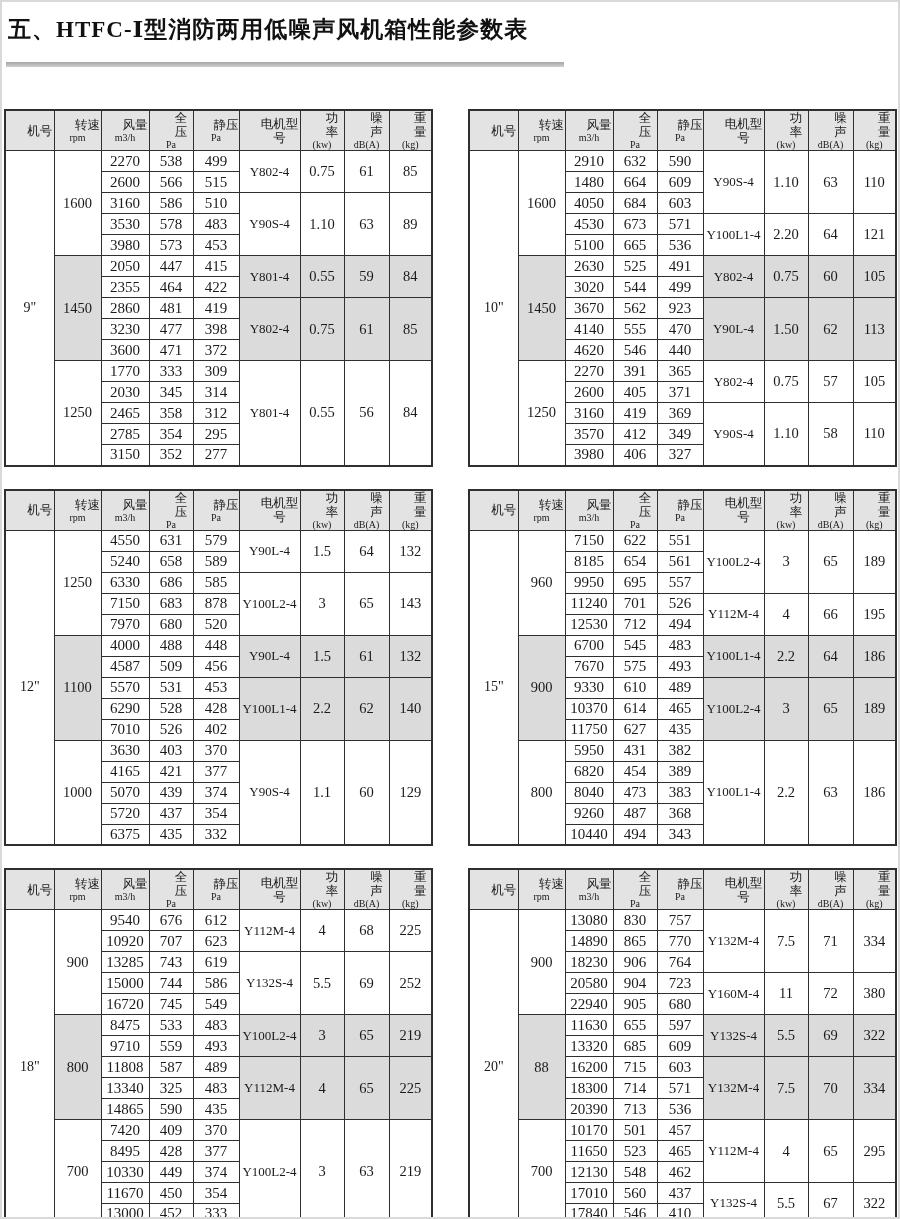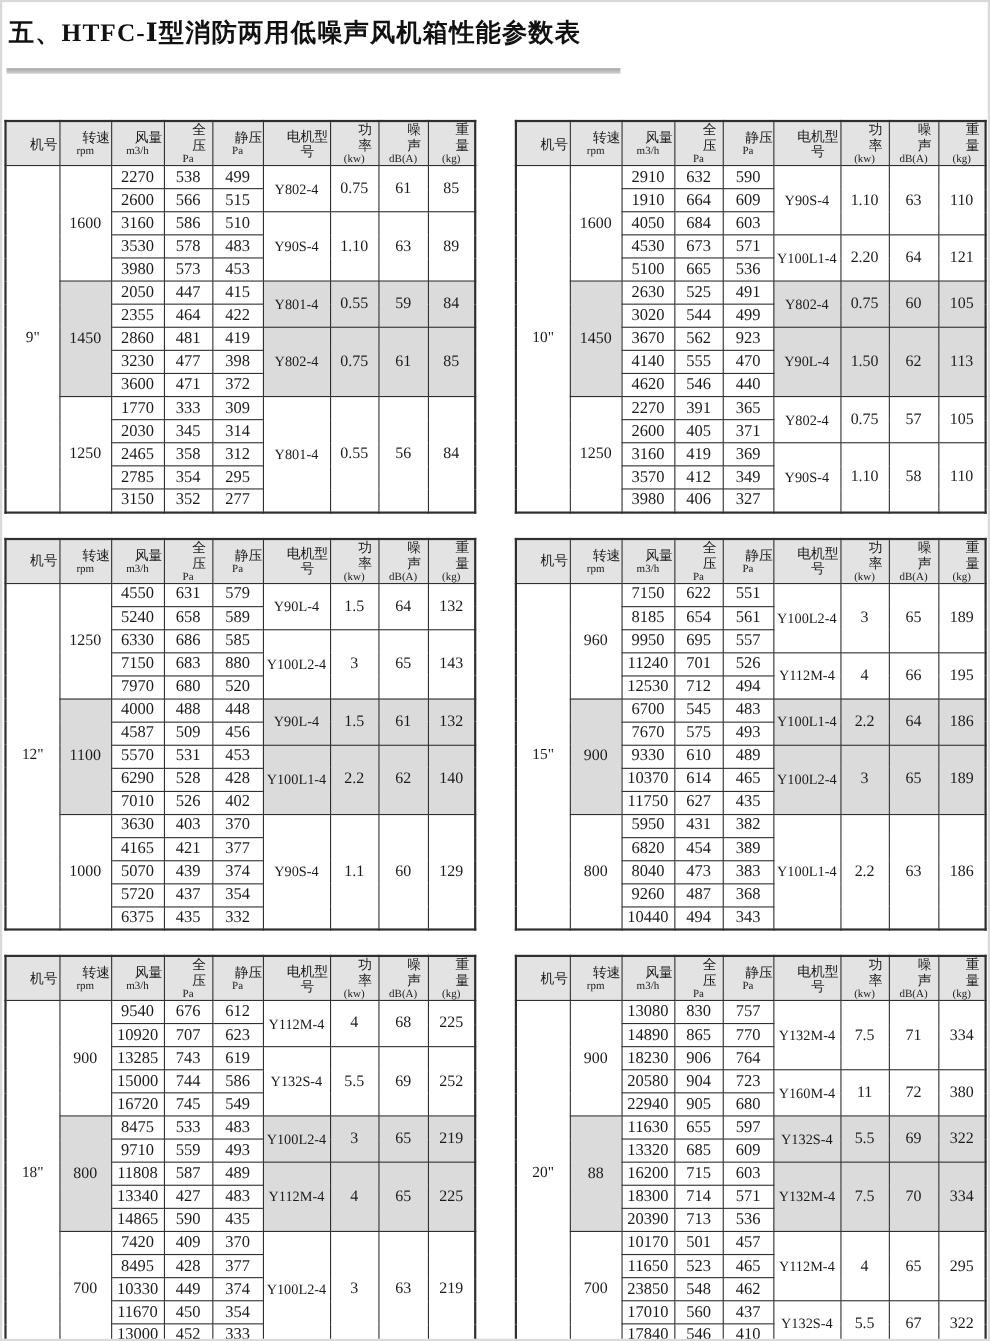--- a/index.html
+++ b/index.html
@@ -254,21 +254,21 @@
             <td class="rpm-cell" rowspan="5">1600</td>
             <td class="num-cell">2910</td>
             <td class="num-cell">632</td>
             <td class="num-cell">590</td>
             <td class="motor-cell" rowspan="3">Y90S-4</td>
             <td class="val-cell" rowspan="3">1.10</td>
             <td class="val-cell" rowspan="3">63</td>
             <td class="val-cell" rowspan="3">110</td>
           </tr>
           <tr>
-            <td class="num-cell">1910</td>
+            <td class="num-cell">1480</td>
             <td class="num-cell">664</td>
             <td class="num-cell">609</td>
           </tr>
           <tr>
             <td class="num-cell">4050</td>
             <td class="num-cell">684</td>
             <td class="num-cell">603</td>
           </tr>
           <tr>
             <td class="num-cell">4530</td>
@@ -426,21 +426,21 @@
             <td class="num-cell">686</td>
             <td class="num-cell">585</td>
             <td class="motor-cell" rowspan="3">Y100L2-4</td>
             <td class="val-cell" rowspan="3">3</td>
             <td class="val-cell" rowspan="3">65</td>
             <td class="val-cell" rowspan="3">143</td>
           </tr>
           <tr>
             <td class="num-cell">7150</td>
             <td class="num-cell">683</td>
-            <td class="num-cell">880</td>
+            <td class="num-cell">878</td>
           </tr>
           <tr>
             <td class="num-cell">7970</td>
             <td class="num-cell">680</td>
             <td class="num-cell">520</td>
           </tr>
           <tr>
             <td class="rpm-cell shaded" rowspan="5">1100</td>
             <td class="num-cell">4000</td>
             <td class="num-cell">488</td>
@@ -763,21 +763,21 @@
             <td class="num-cell">11808</td>
             <td class="num-cell">587</td>
             <td class="num-cell">489</td>
             <td class="motor-cell shaded" rowspan="3">Y112M-4</td>
             <td class="val-cell shaded" rowspan="3">4</td>
             <td class="val-cell shaded" rowspan="3">65</td>
             <td class="val-cell shaded" rowspan="3">225</td>
           </tr>
           <tr>
             <td class="num-cell">13340</td>
-            <td class="num-cell">427</td>
+            <td class="num-cell">325</td>
             <td class="num-cell">483</td>
           </tr>
           <tr>
             <td class="num-cell">14865</td>
             <td class="num-cell">590</td>
             <td class="num-cell">435</td>
           </tr>
           <tr>
             <td class="rpm-cell" rowspan="5">700</td>
             <td class="num-cell">7420</td>
@@ -939,21 +939,21 @@
             <td class="val-cell" rowspan="3">4</td>
             <td class="val-cell" rowspan="3">65</td>
             <td class="val-cell" rowspan="3">295</td>
           </tr>
           <tr>
             <td class="num-cell">11650</td>
             <td class="num-cell">523</td>
             <td class="num-cell">465</td>
           </tr>
           <tr>
-            <td class="num-cell">23850</td>
+            <td class="num-cell">12130</td>
             <td class="num-cell">548</td>
             <td class="num-cell">462</td>
           </tr>
           <tr>
             <td class="num-cell">17010</td>
             <td class="num-cell">560</td>
             <td class="num-cell">437</td>
             <td class="motor-cell" rowspan="2">Y132S-4</td>
             <td class="val-cell" rowspan="2">5.5</td>
             <td class="val-cell" rowspan="2">67</td>

